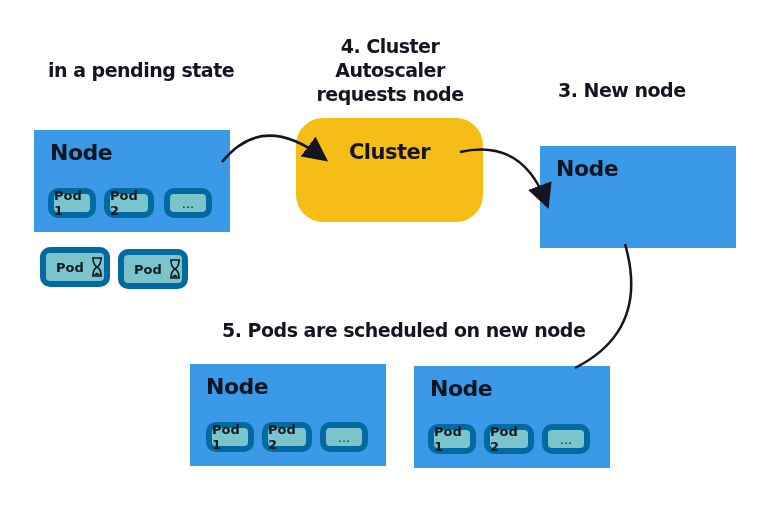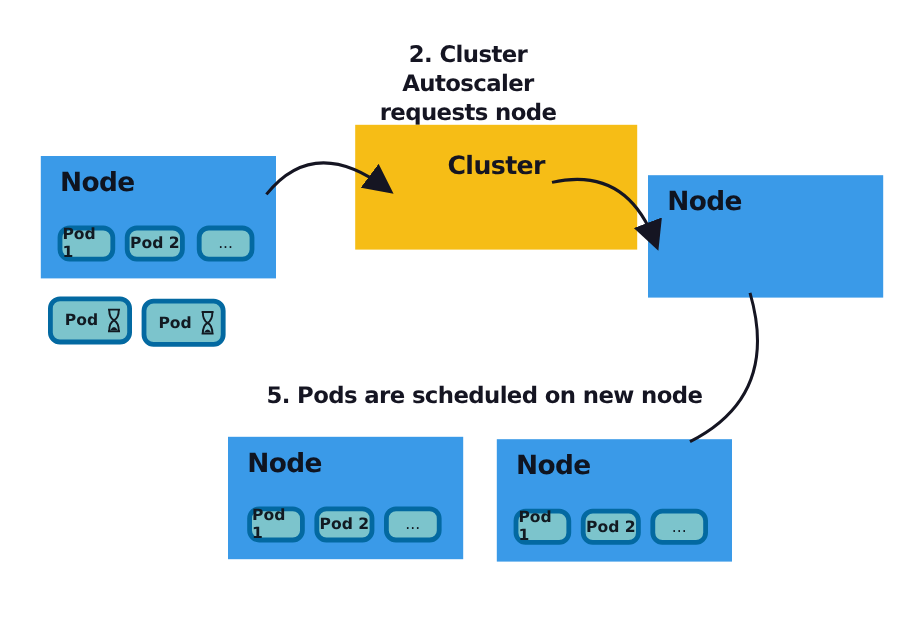--- a/index.html
+++ b/index.html
@@ -1,36 +1,38 @@
 <!DOCTYPE html>
 <html><head>
 <meta charset="utf-8">
 <style>
   html, body { margin:0; padding:0; }
   body { width:768px; height:528px; background:#ffffff; position:relative; overflow:hidden;
          font-family:"DejaVu Sans", sans-serif; color:#151522; }
   .label { position:absolute; font-size:19px; font-weight:bold; line-height:24px; letter-spacing:-0.5px; }
   .node { position:absolute; background:#3a9ae8; }
   .node-title { position:absolute; left:16px; top:10px; font-size:22px; font-weight:bold; letter-spacing:-0.5px; color:#0f1420; }
-  .pod { position:absolute; background:#7cc4cc; border:4px solid #0369a1; border-radius:10px;
+  .pod { position:absolute; background:#7cc4cc; border:6px solid #0369a1; border-radius:10px;
          font-size:13px; font-weight:bold; display:flex; align-items:center; justify-content:center; color:#121a22; box-sizing:border-box; }
   .ca { position:absolute; background:#f6bd16; }
   .ca-text { position:absolute; left:0; right:0; text-align:center; font-size:21px; font-weight:bold; line-height:32px; letter-spacing:-0.5px; }
   svg.arrows { position:absolute; left:0; top:0; }
 </style>
 </head>
 <body>
 
 <div class="label" style="left:48px;top:58px;">
+  <div>in a pending state</div>
 </div>
 <div class="label" style="left:290px;top:34px;text-align:center;width:200px;">
-  <div>2. Cluster Autoscaler</div>
+  <div>4. Cluster Autoscaler</div>
   <div>requests node</div>
 </div>
 <div class="label" style="left:558px;top:78px;">
+  <div>3. New node</div>
 </div>
 <div class="label" style="left:222px;top:318px;">5. Pods are scheduled on new node</div>
 
 <div class="node" style="left:34px;top:130px;width:196px;height:102px;">
   <div class="node-title">Node</div>
   <div class="pod" style="left:14px;top:58px;width:48px;height:30px;">Pod 1</div>
   <div class="pod" style="left:70px;top:58px;width:50px;height:30px;">Pod 2</div>
   <div class="pod" style="left:130px;top:58px;width:48px;height:30px;font-weight:normal;">...</div>
 </div>
 
@@ -42,21 +44,21 @@
   </svg>
 </div>
 <div class="pod" style="left:118px;top:249px;width:70px;height:40px;justify-content:flex-start;padding-left:10px;">
   <span>Pod</span>
   <svg width="14" height="22" viewBox="0 0 14 22" style="margin-left:6px;">
     <path d="M2 2 H12 M2 20 H12 M3 2 Q3 9 7 11 Q11 9 11 2 M3 20 Q3 13 7 11 Q11 13 11 20" stroke="#121a22" stroke-width="1.6" fill="none"></path>
     <path d="M4 19 Q7 14 10 19 Z" fill="#121a22"></path>
   </svg>
 </div>
 
-<div class="ca" style="left:296px;top:104px;width:235px;height:104px;">
+<div class="ca" style="left:296px;top:118px;width:187px;height:104px;border-radius:27px;">
   <div class="ca-text" style="top:18px;">Cluster</div>
 </div>
 
 <div class="node" style="left:540px;top:146px;width:196px;height:102px;">
   <div class="node-title">Node</div>
 </div>
 
 <div class="node" style="left:190px;top:364px;width:196px;height:102px;">
   <div class="node-title">Node</div>
   <div class="pod" style="left:16px;top:58px;width:48px;height:30px;">Pod 1</div>

